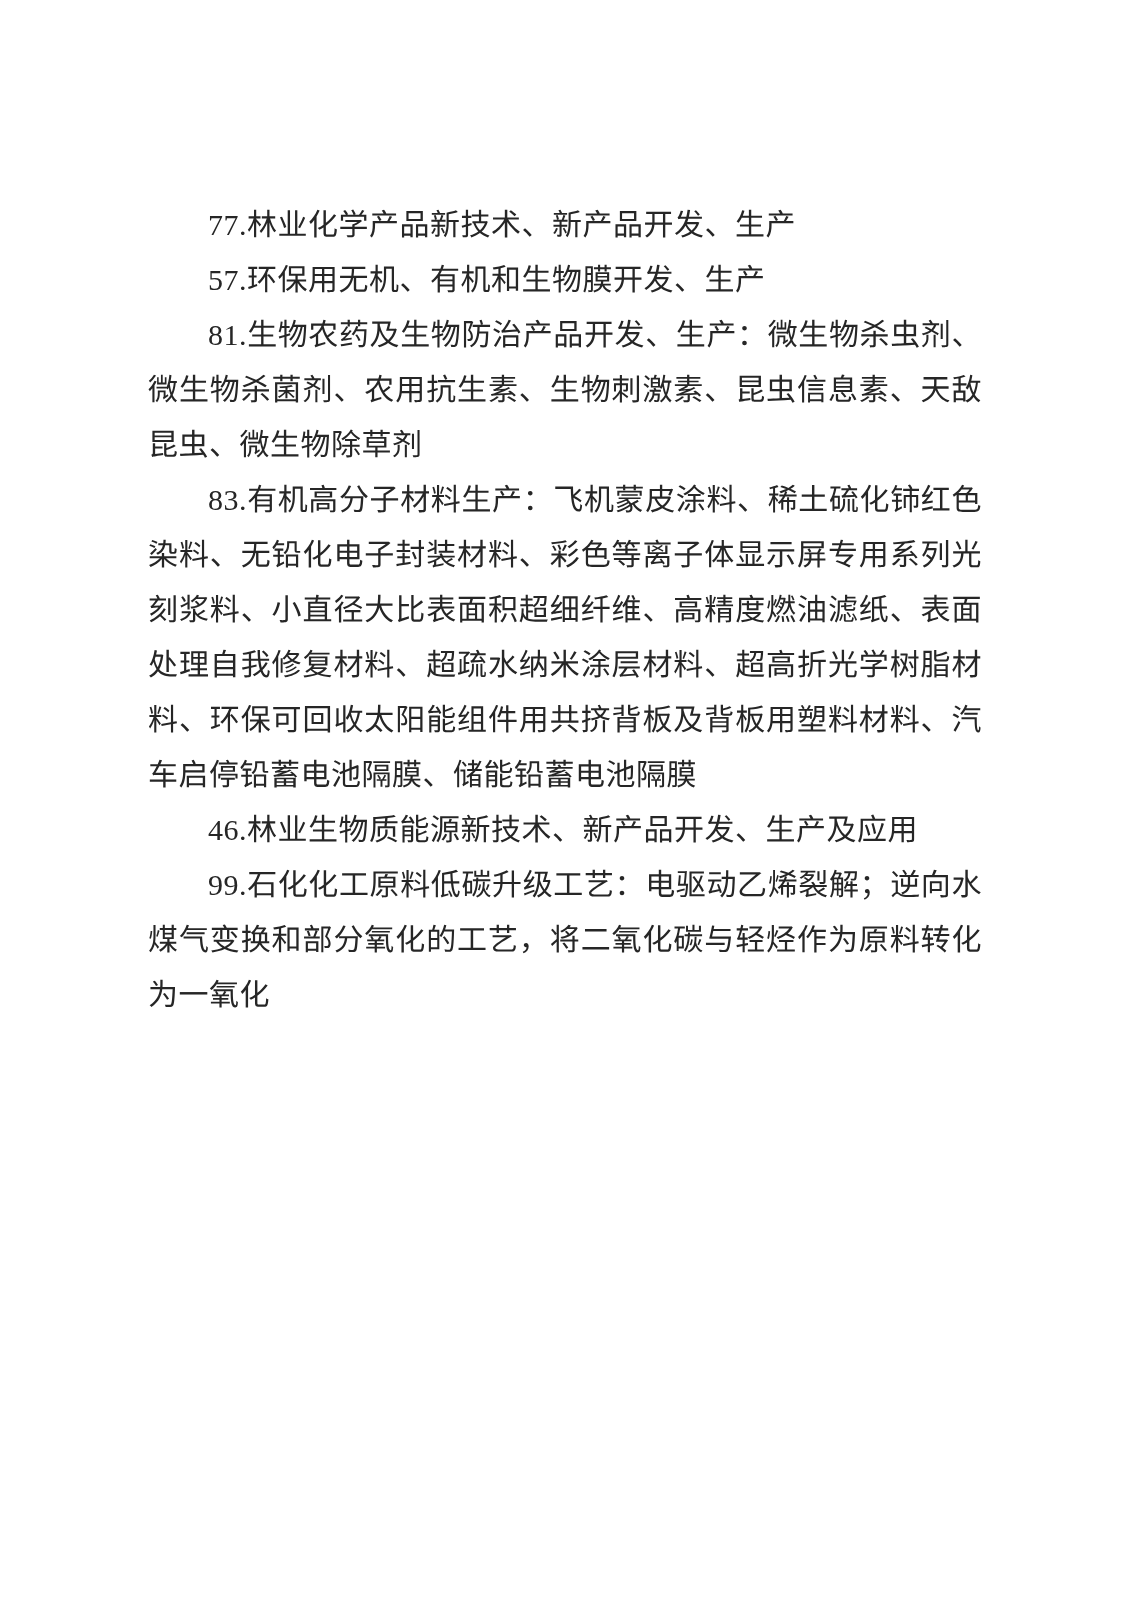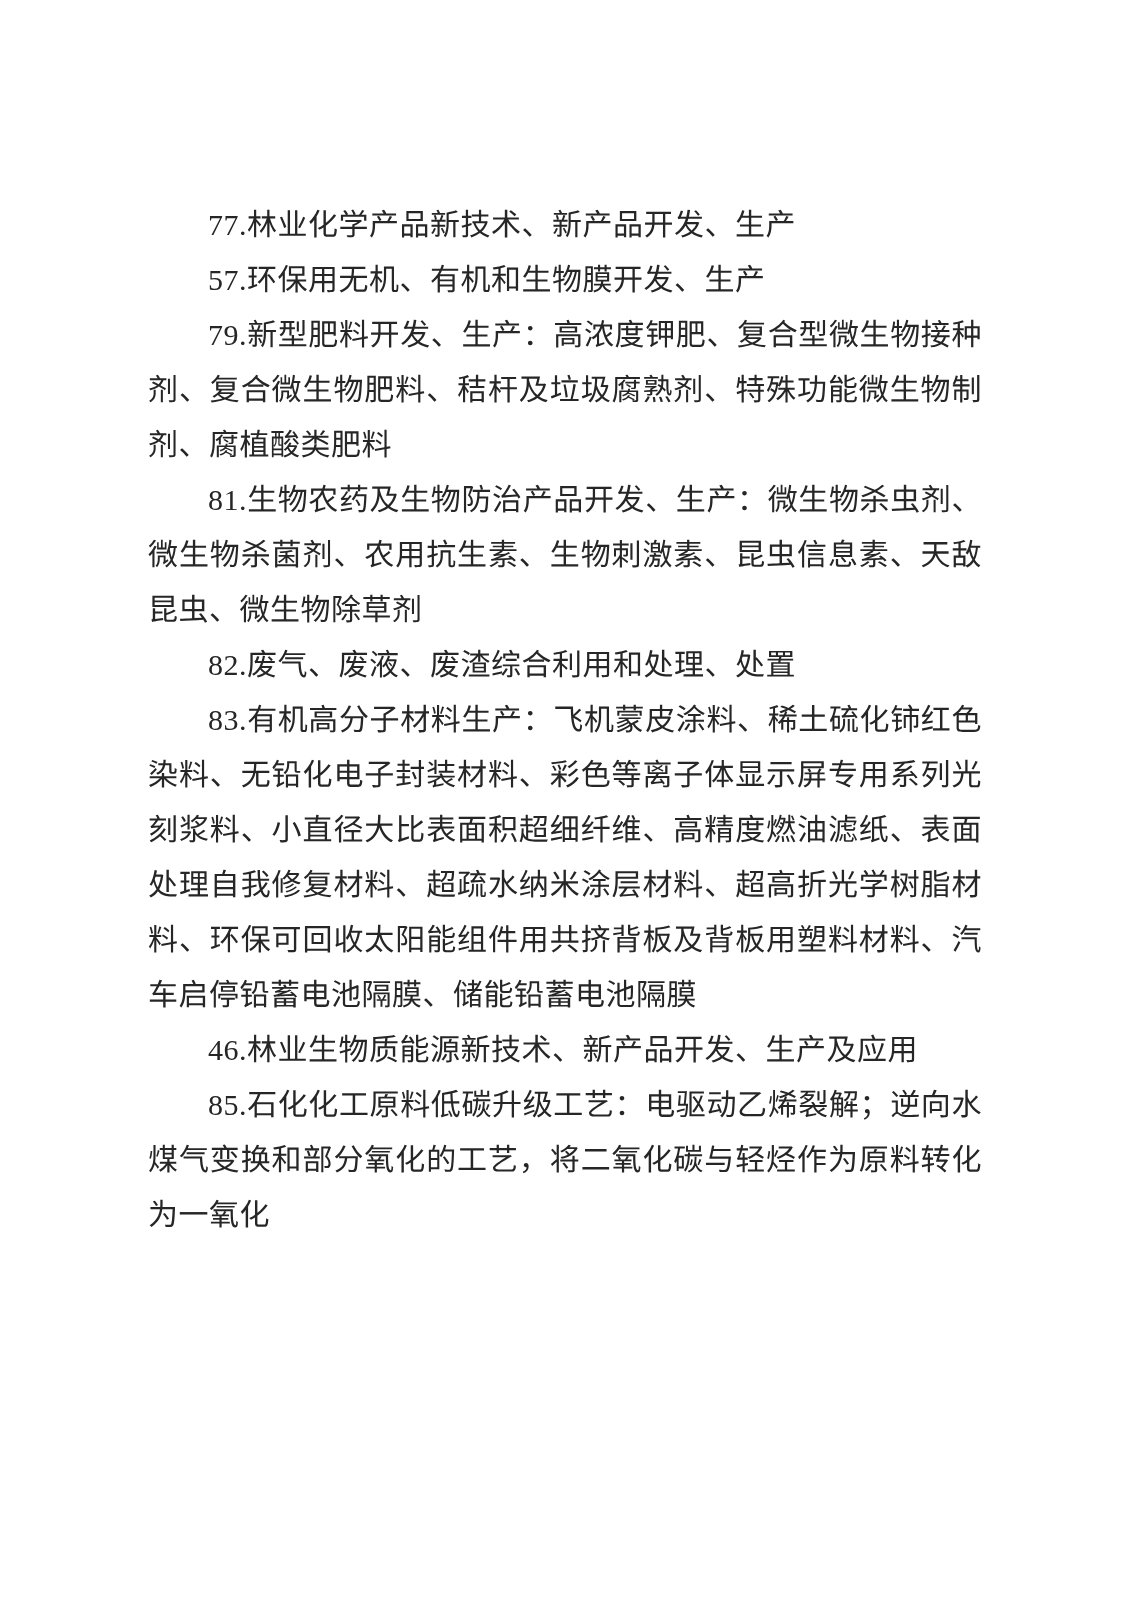--- a/index.html
+++ b/index.html
@@ -44,21 +44,19 @@
     letter-spacing: 3px;
   }
 </style>
 </head>
 <body>
 
 <div class="page">
   <div class="content">
     <p class="para">77.林业化学产品新技术、新产品开发、生产</p>
     <p class="para">57.环保用无机、有机和生物膜开发、生产</p>
-    <p class="para">79.新型肥料开发、生产：高浓度钾肥、复合型微生物接种剂、复合微生物肥料、秸杆及垃圾腐熟剂、特殊功能微生物制剂、腐植酸类肥料</p>
     <p class="para">81.生物农药及生物防治产品开发、生产：微生物杀虫剂、微生物杀菌剂、农用抗生素、生物刺激素、昆虫信息素、天敌昆虫、微生物除草剂</p>
-    <p class="para">82.废气、废液、废渣综合利用和处理、处置</p>
     <p class="para">83.有机高分子材料生产：飞机蒙皮涂料、稀土硫化铈红色染料、无铅化电子封装材料、彩色等离子体显示屏专用系列光刻浆料、小直径大比表面积超细纤维、高精度燃油滤纸、表面处理自我修复材料、超疏水纳米涂层材料、超高折光学树脂材料、环保可回收太阳能组件用共挤背板及背板用塑料材料、汽车启停铅蓄电池隔膜、储能铅蓄电池隔膜</p>
     <p class="para">46.林业生物质能源新技术、新产品开发、生产及应用</p>
-    <p class="para">85.石化化工原料低碳升级工艺：电驱动乙烯裂解；逆向水煤气变换和部分氧化的工艺，将二氧化碳与轻烃作为原料转化为一氧化</p>
+    <p class="para">99.石化化工原料低碳升级工艺：电驱动乙烯裂解；逆向水煤气变换和部分氧化的工艺，将二氧化碳与轻烃作为原料转化为一氧化</p>
   </div>
   <div class="page-number">– 8 –</div>
 </div>
 
 </body></html>

